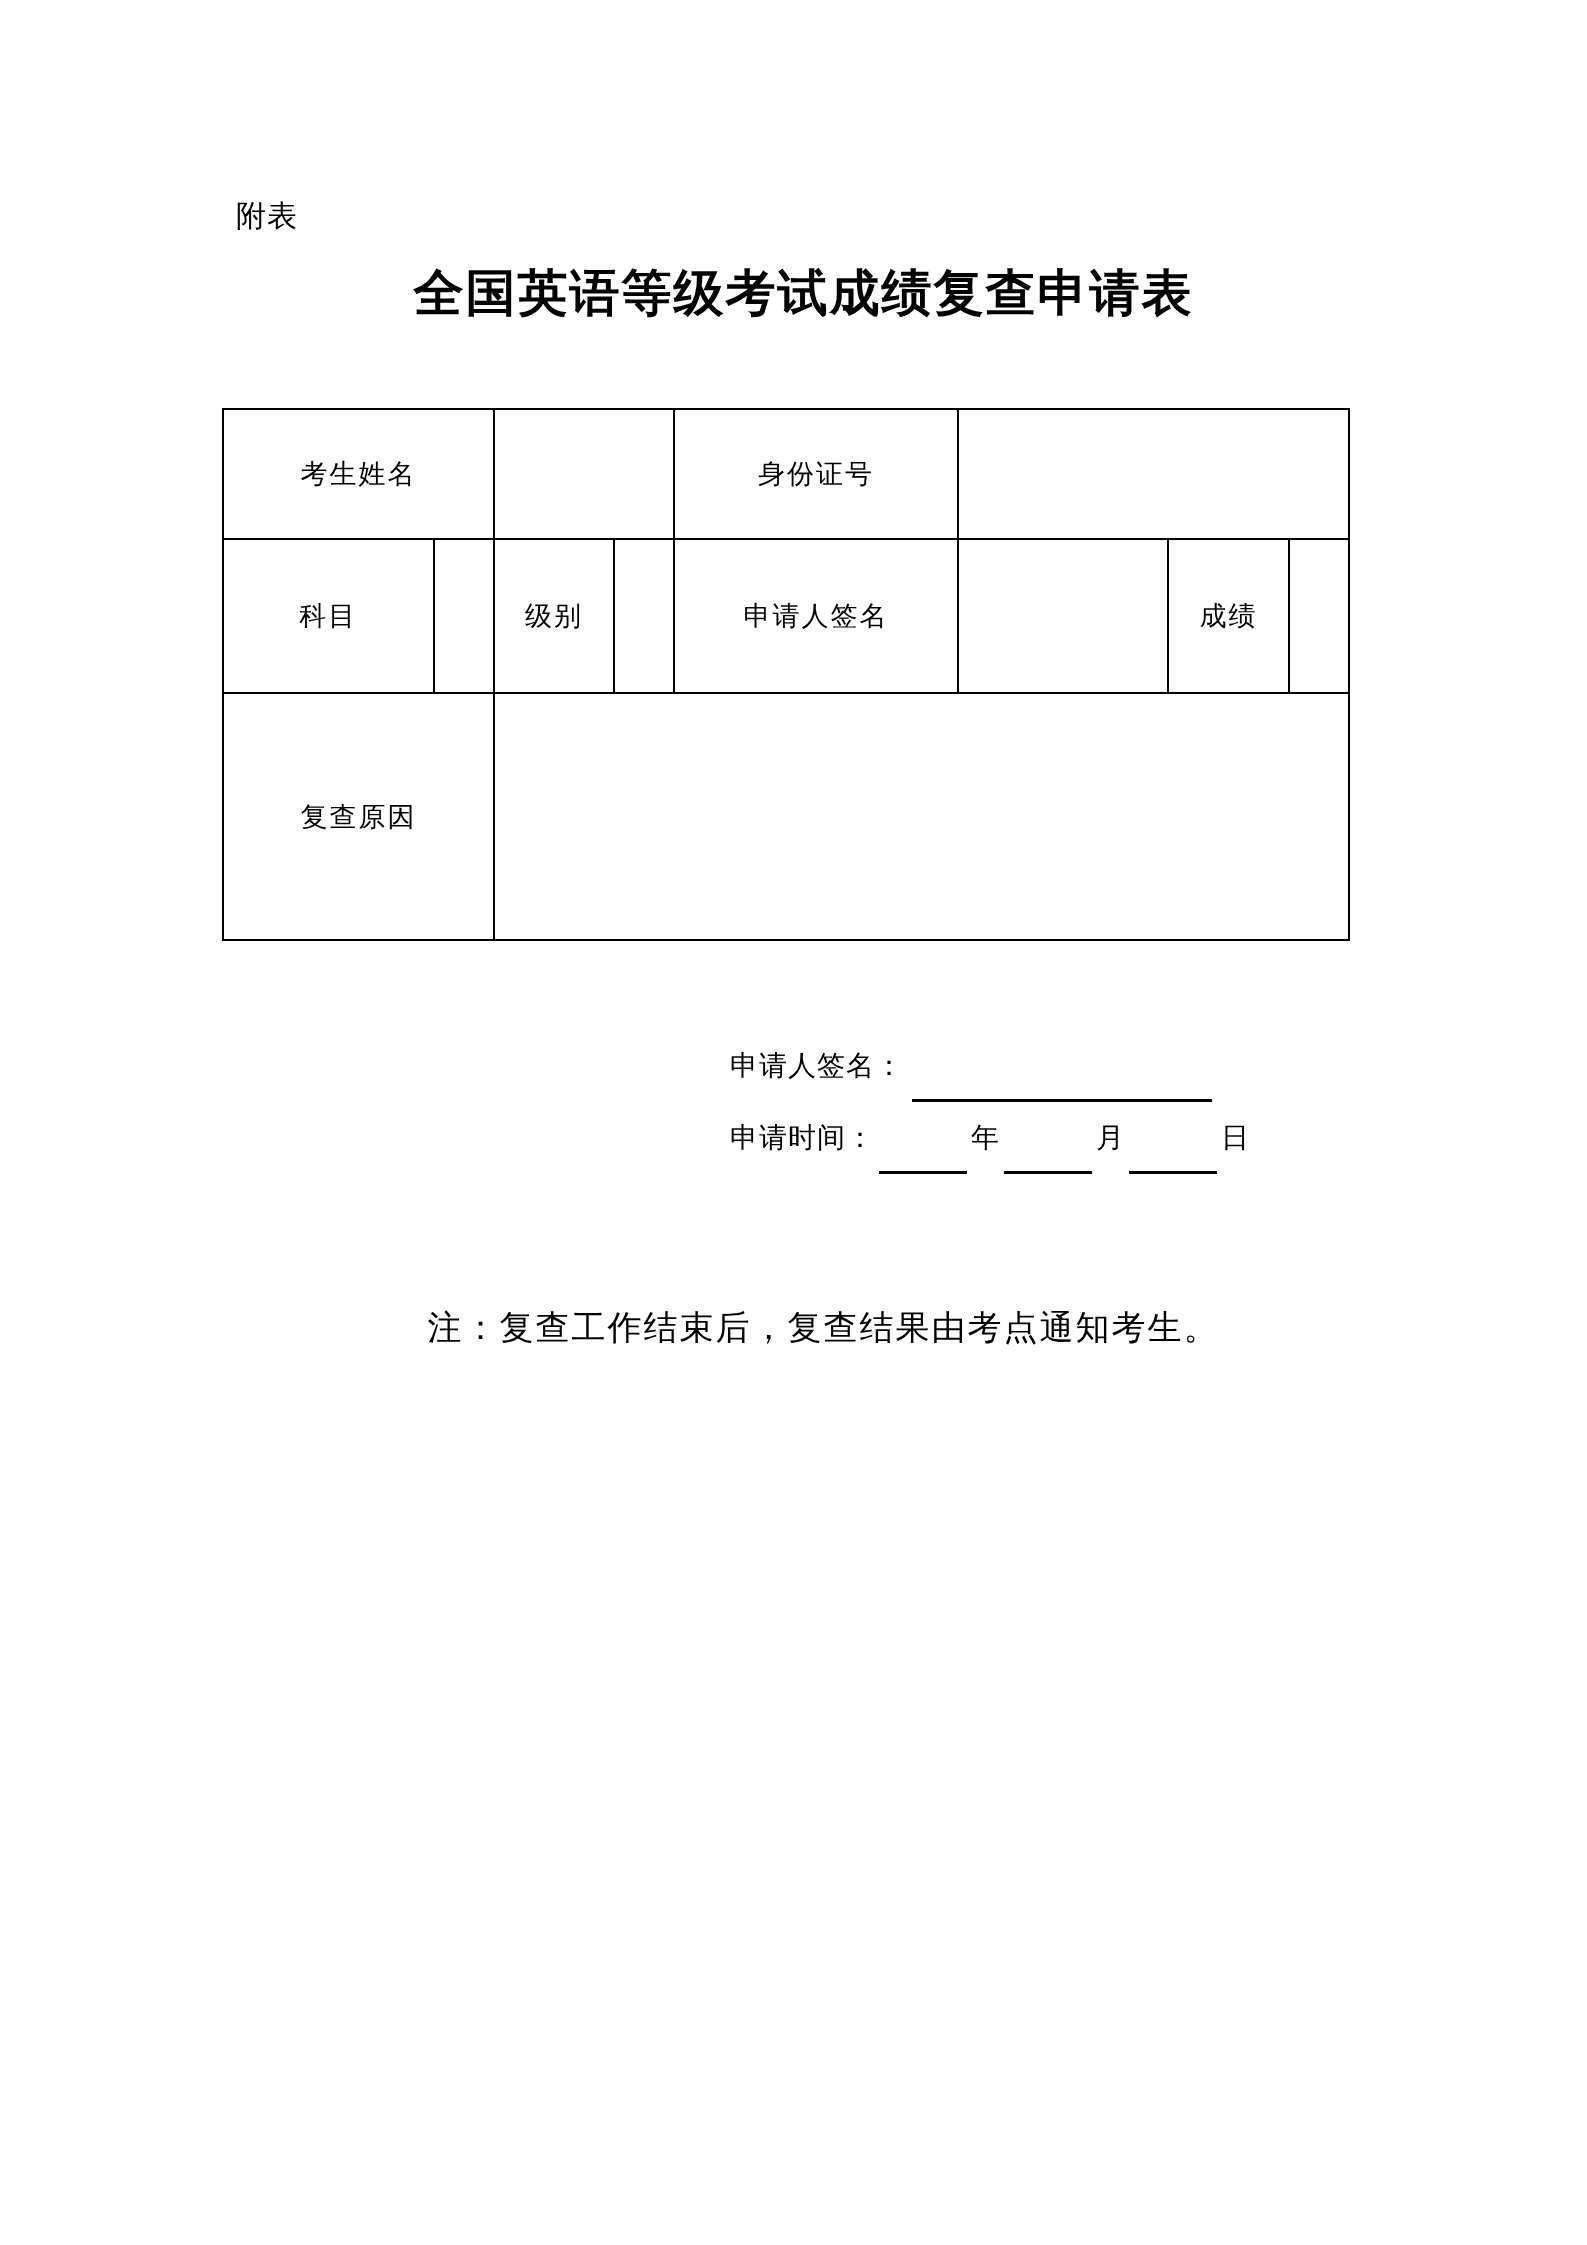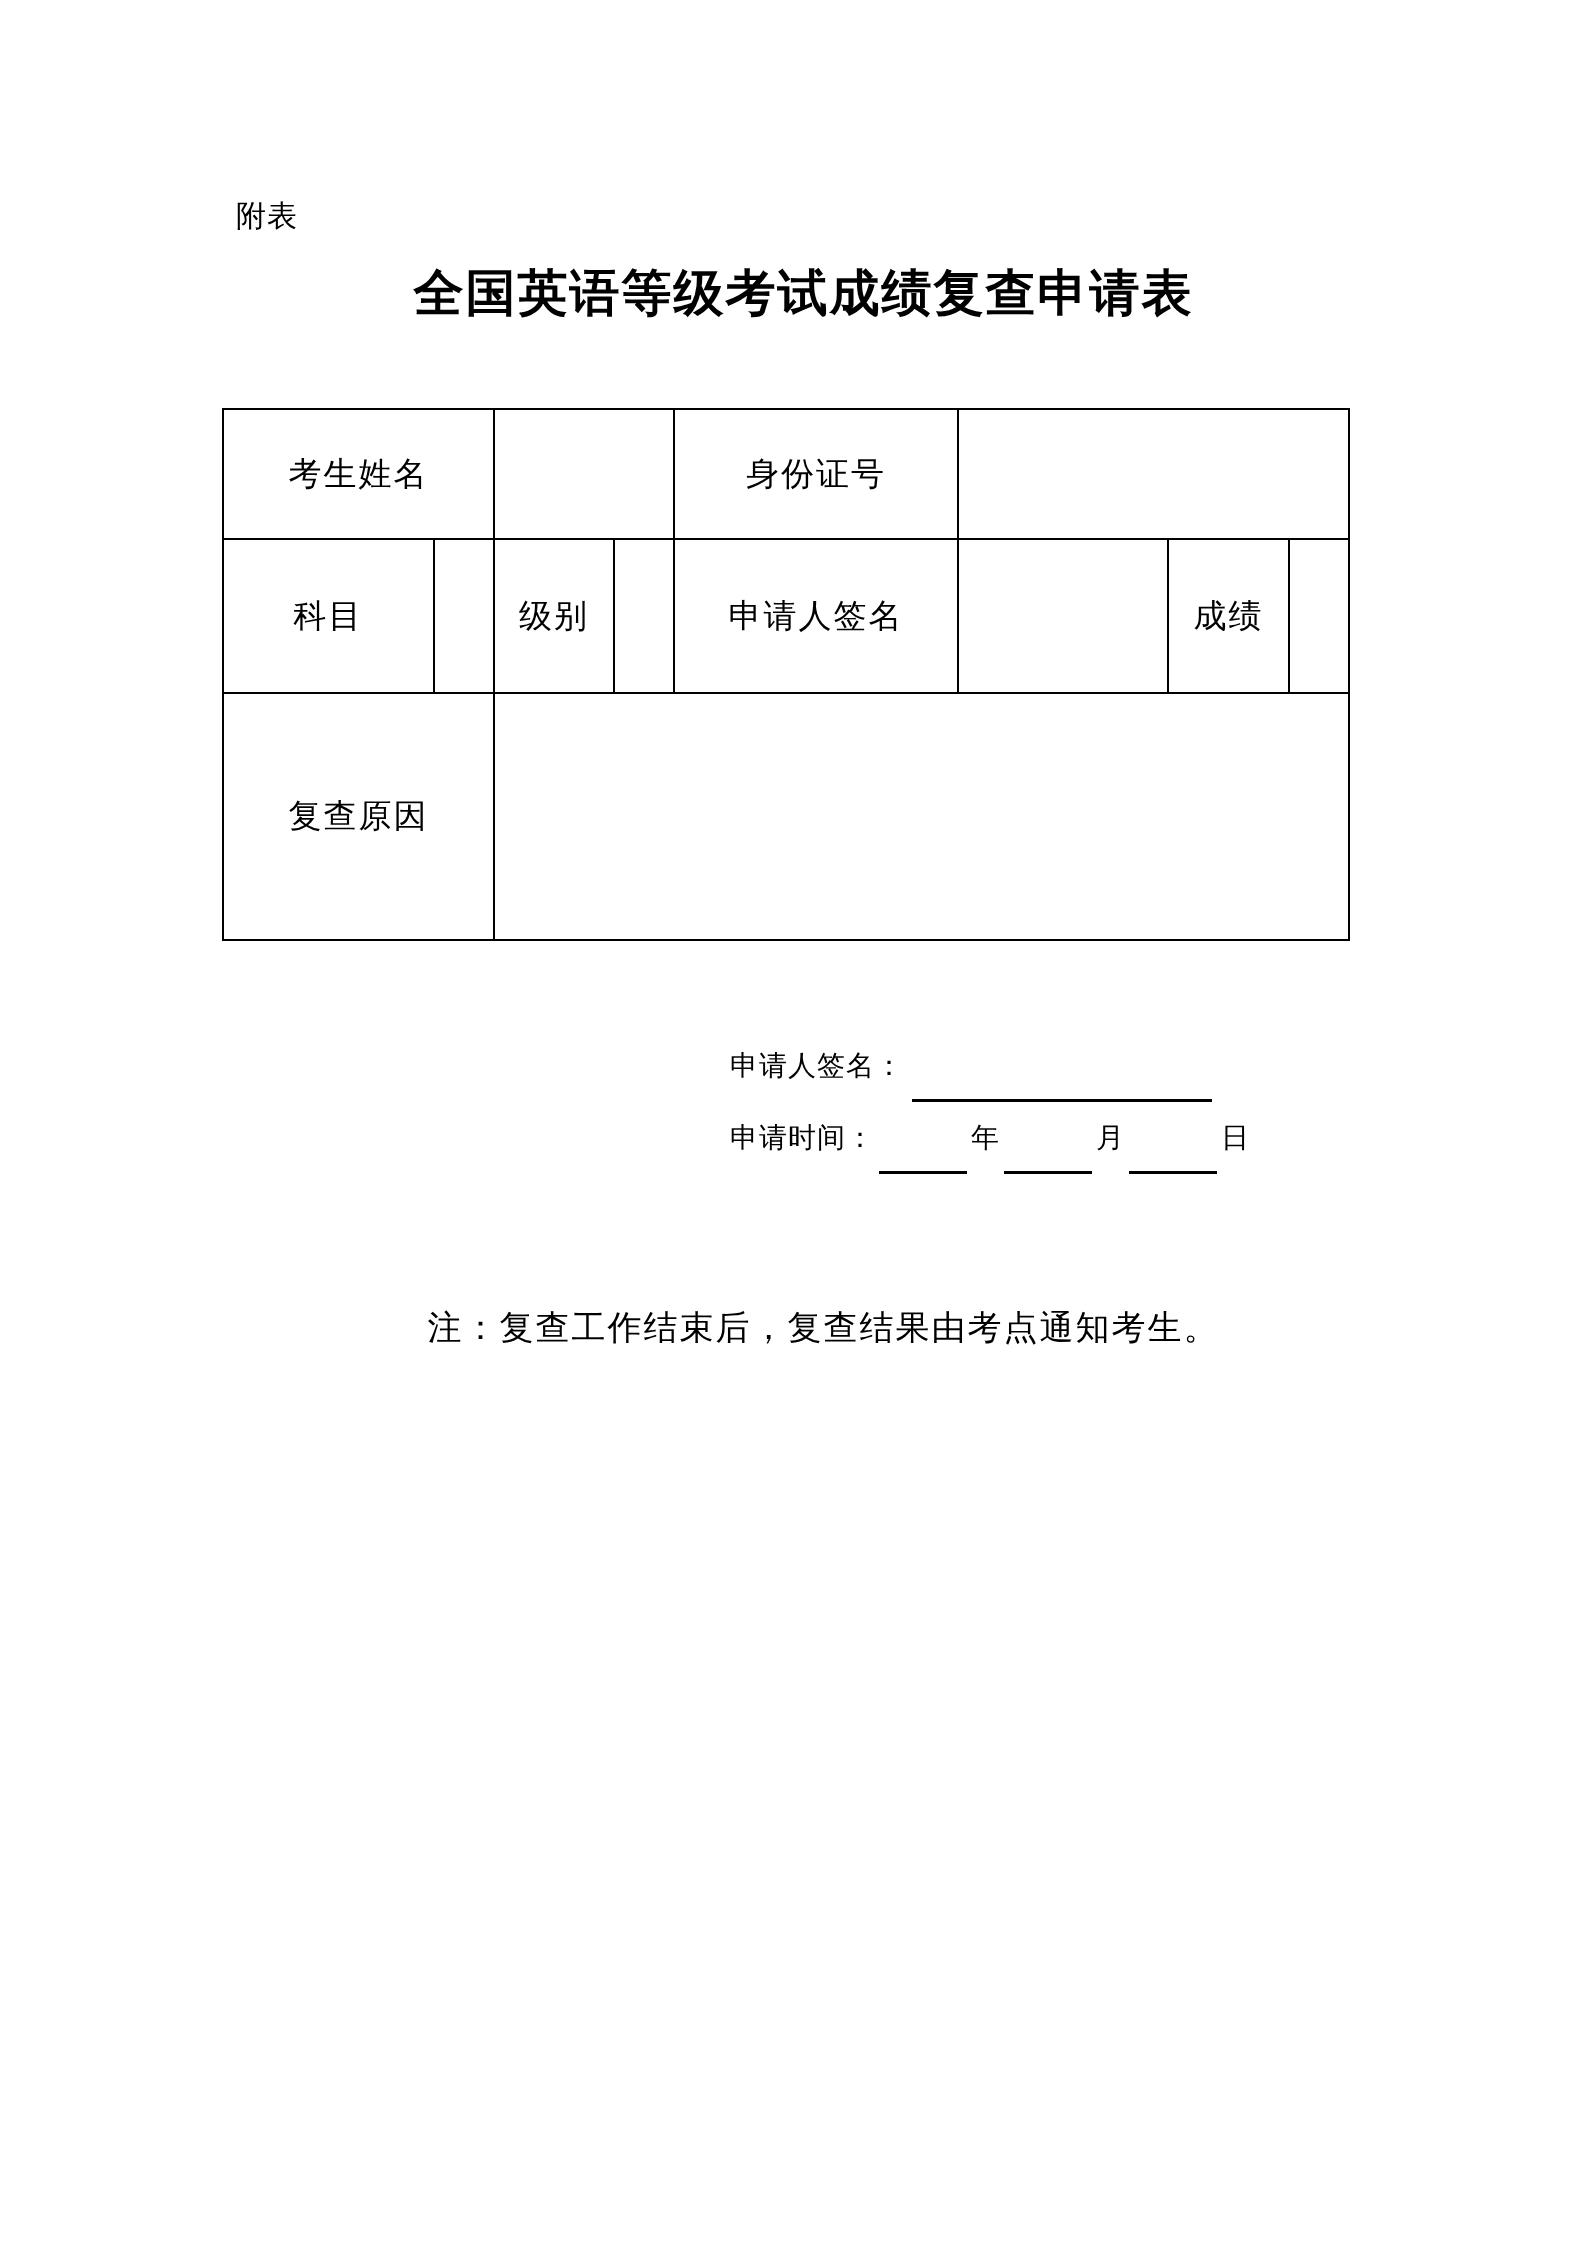--- a/index.html
+++ b/index.html
@@ -43,21 +43,21 @@
   table.form-table {
     position: absolute;
     left: 222px;
     top: 408px;
     width: 1128px;
     border-collapse: collapse;
     table-layout: fixed;
   }
   table.form-table td {
     border: 2px solid #000000;
-    font-size: 33px;
+    font-size: 27px;
     padding: 0;
     text-align: center;
     vertical-align: middle;
     font-family: "DejaVu Serif", "Liberation Serif", serif;
     letter-spacing: 2px;
   }
   .row1 td { height: 128px; }
   .row2 td { height: 152px; }
   .row3 td { height: 245px; margin-top: 15px; }
   .cell-blank { }

